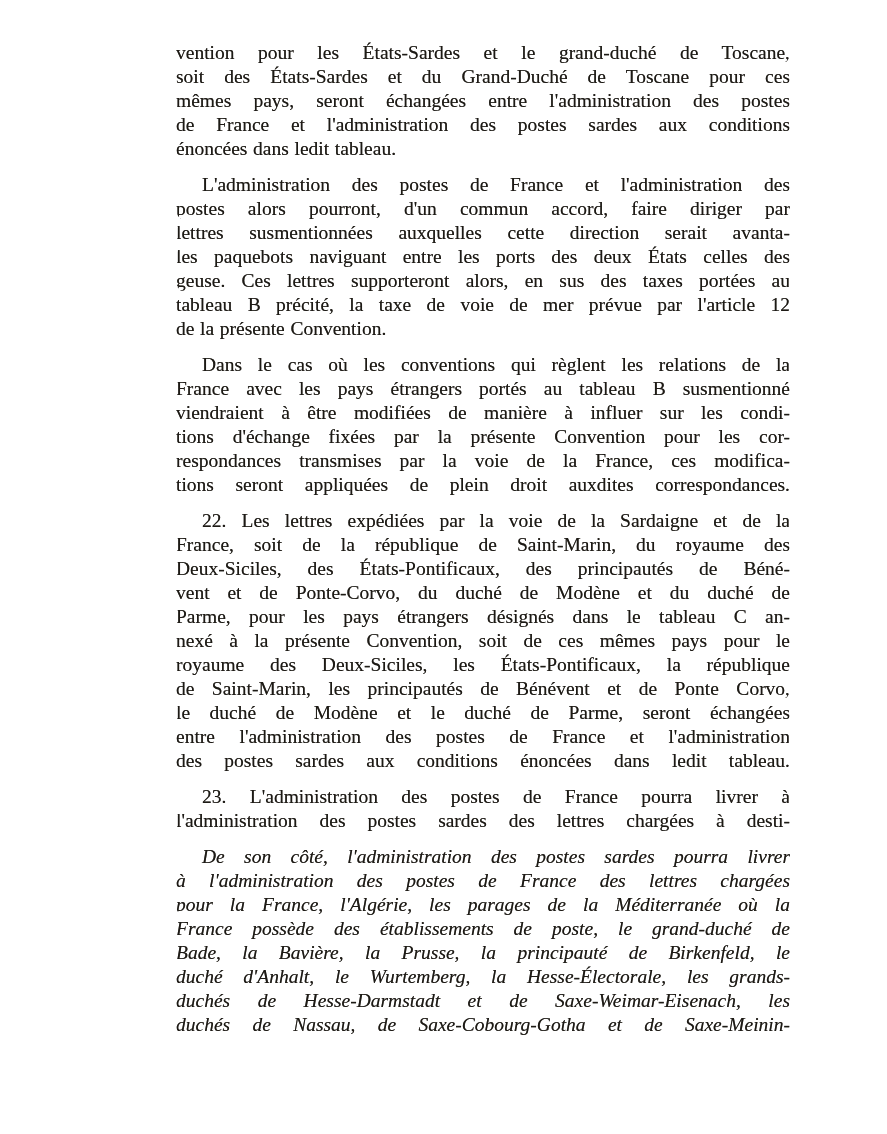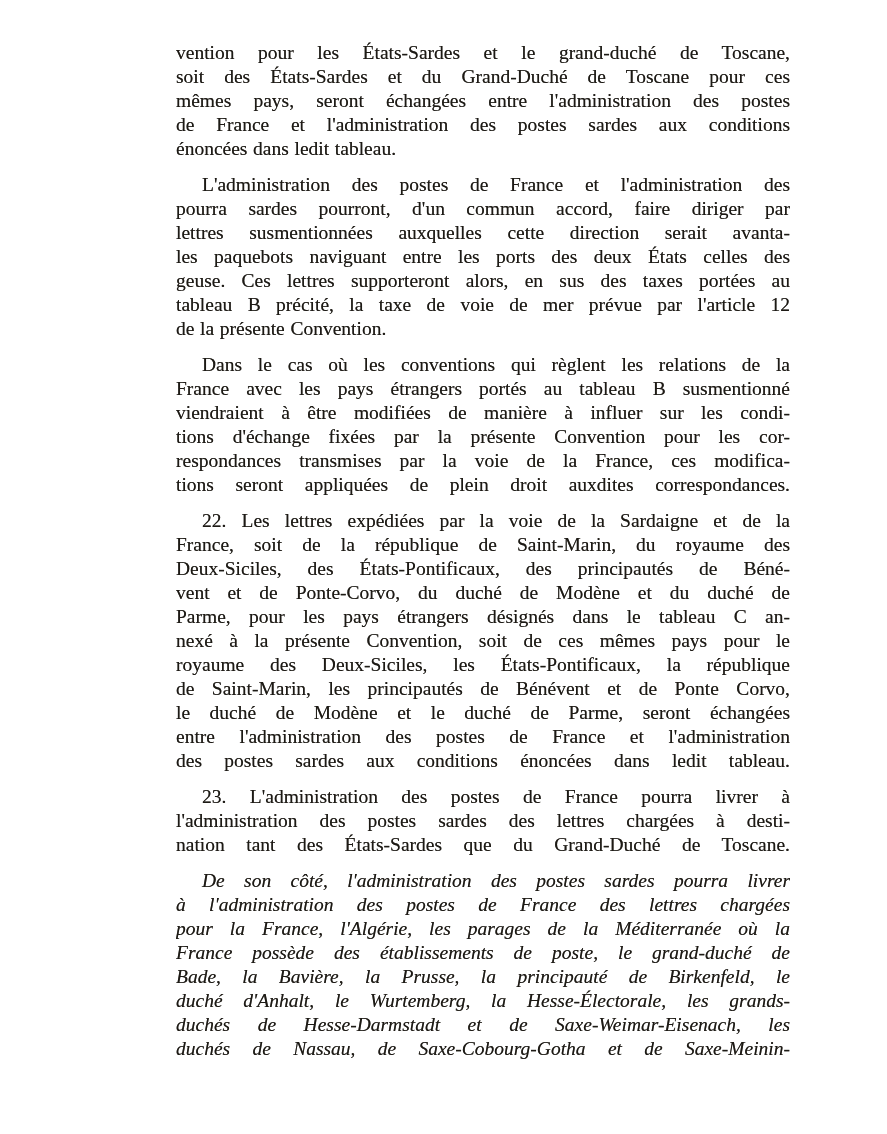--- a/index.html
+++ b/index.html
@@ -1,16 +1,16 @@
 <!DOCTYPE html>
 <html style="--ink: #1d1a15; --paper: #ffffff;"><head>
 <meta charset="utf-8">
 <style>
   :root { --ink:#1d1a15; --paper:#ffffff; }
-  * { margin:0; padding:0; box-sizing:border-box; }
+  * { margin:0; padding:0; box-sizing:border-box;border-radius:20px; }
   html, body {
     width:887px; height:1134px;
     background:var(--paper);
     overflow:hidden;
   }
   .page {
     position:relative;
     width:887px; height:1134px;
     background:var(--paper);
     overflow:hidden;
@@ -44,21 +44,21 @@
   <main class="text-block">
       <div class="para">
         <div class="line">vention pour les États-Sardes et le grand-duché de Toscane,</div>
         <div class="line">soit des États-Sardes et du Grand-Duché de Toscane pour ces</div>
         <div class="line">mêmes pays, seront échangées entre l'administration des postes</div>
         <div class="line">de France et l'administration des postes sardes aux conditions</div>
         <div class="line line-end">énoncées dans ledit tableau.</div>
       </div>
       <div class="para indent">
         <div class="line">L'administration des postes de France et l'administration des</div>
-        <div class="line">pourra sardes pourront, d'un commun accord, faire diriger par</div>
+        <div class="line">postes alors pourront, d'un commun accord, faire diriger par</div>
         <div class="line">lettres susmentionnées auxquelles cette direction serait avanta-</div>
         <div class="line">les paquebots naviguant entre les ports des deux États celles des</div>
         <div class="line">geuse. Ces lettres supporteront alors, en sus des taxes portées au</div>
         <div class="line">tableau B précité, la taxe de voie de mer prévue par l'article 12</div>
         <div class="line line-end">de la présente Convention.</div>
       </div>
       <div class="para indent">
         <div class="line">Dans le cas où les conventions qui règlent les relations de la</div>
         <div class="line">France avec les pays étrangers portés au tableau B susmentionné</div>
         <div class="line">viendraient à être modifiées de manière à influer sur les condi-</div>
@@ -75,21 +75,20 @@
         <div class="line">nexé à la présente Convention, soit de ces mêmes pays pour le</div>
         <div class="line">royaume des Deux-Siciles, les États-Pontificaux, la république</div>
         <div class="line">de Saint-Marin, les principautés de Bénévent et de Ponte Corvo,</div>
         <div class="line">le duché de Modène et le duché de Parme, seront échangées</div>
         <div class="line">entre l'administration des postes de France et l'administration</div>
         <div class="line">des postes sardes aux conditions énoncées dans ledit tableau.</div>
       </div>
       <div class="para indent">
         <div class="line">23. L'administration des postes de France pourra livrer à</div>
         <div class="line">l'administration des postes sardes des lettres chargées à desti-</div>
-        <div class="line">nation tant des États-Sardes que du Grand-Duché de Toscane.</div>
       </div>
       <div class="para indent">
         <div class="line">De son côté, l'administration des postes sardes pourra livrer</div>
         <div class="line">à l'administration des postes de France des lettres chargées</div>
         <div class="line">pour la France, l'Algérie, les parages de la Méditerranée où la</div>
         <div class="line">France possède des établissements de poste, le grand-duché de</div>
         <div class="line">Bade, la Bavière, la Prusse, la principauté de Birkenfeld, le</div>
         <div class="line">duché d'Anhalt, le Wurtemberg, la Hesse-Électorale, les grands-</div>
         <div class="line">duchés de Hesse-Darmstadt et de Saxe-Weimar-Eisenach, les</div>
         <div class="line">duchés de Nassau, de Saxe-Cobourg-Gotha et de Saxe-Meinin-</div>

